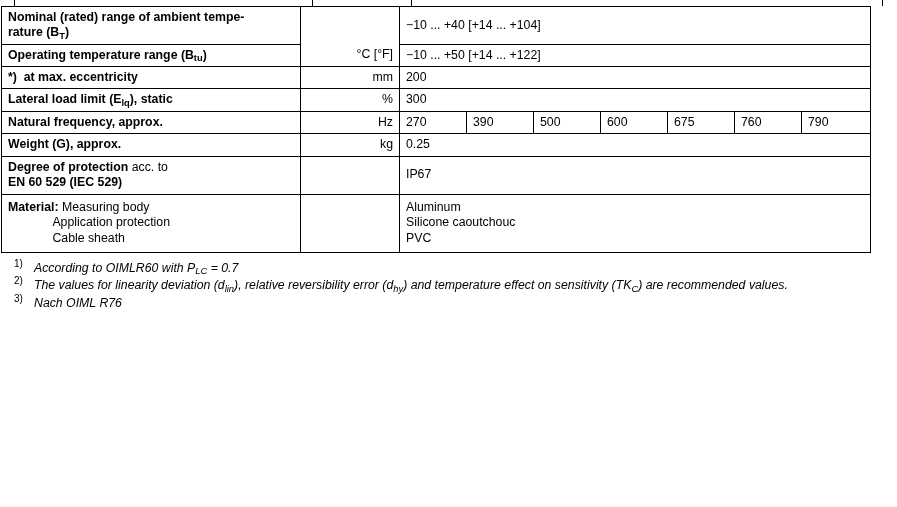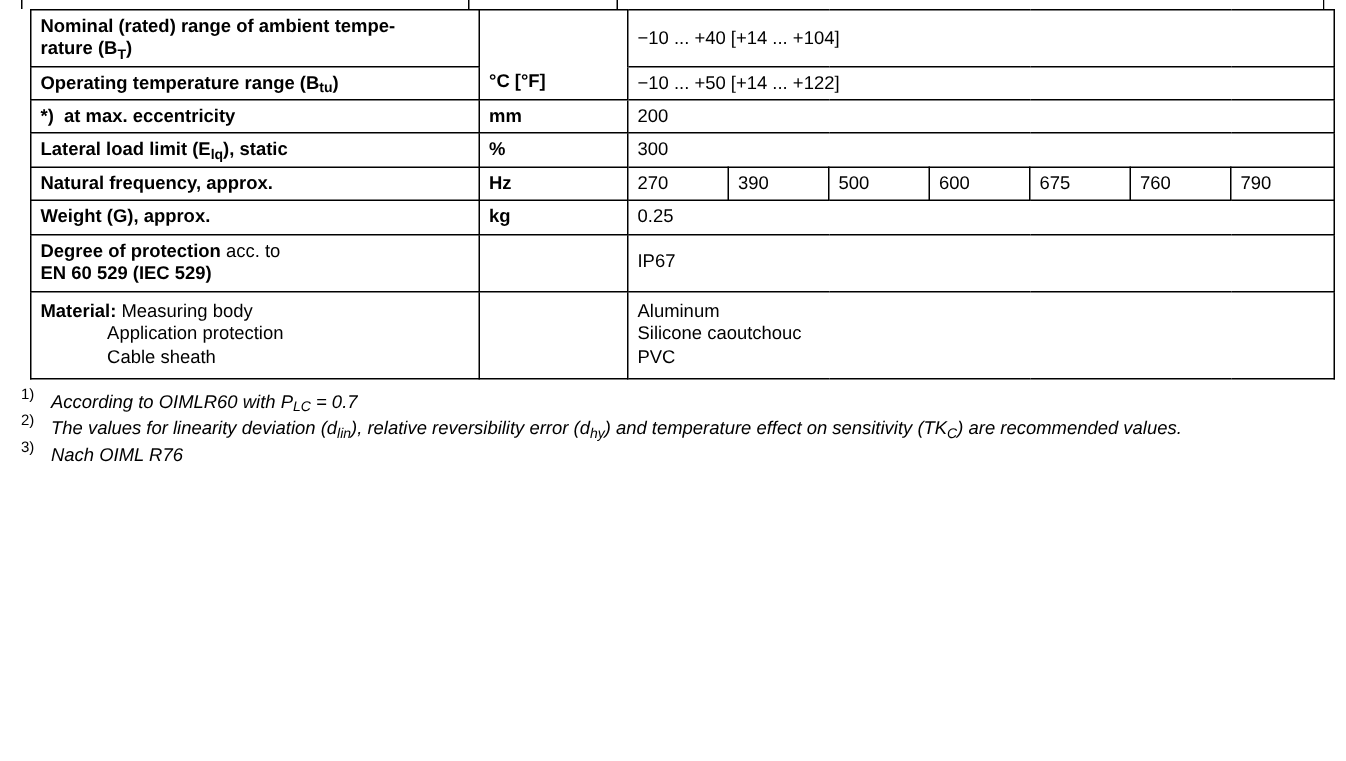--- a/index.html
+++ b/index.html
@@ -17,41 +17,41 @@
   }
   .sheet {
     position: absolute;
     left: 0;
     top: 0;
     width: 897px;
   }
   table.spec {
     border-collapse: collapse;
     table-layout: fixed;
-    margin-left: 20px;
+    margin-left: 1px;
     margin-top: 0px;
     width: 869px;
     font-size: 12.3px;
   }
   table.spec td {
     border: 1px solid #000000;
     padding: 3px 6px;
     vertical-align: middle;
     line-height: 1.25;
   }
   .lbl {
     font-weight: bold;
     text-align: left;
   }
   .lbl .reg {
     font-weight: normal;
   }
   .unit {
-    text-align: left;
-    font-weight: bold;
+    text-align: right;
+    font-weight: normal;
     white-space: nowrap;
   }
   .val {
     text-align: left;
     font-weight: normal;
   }
   .noborder-top { border-top: none !important; }
   .noborder-bottom { border-bottom: none !important; }
   sub {
     font-size: 0.76em;

